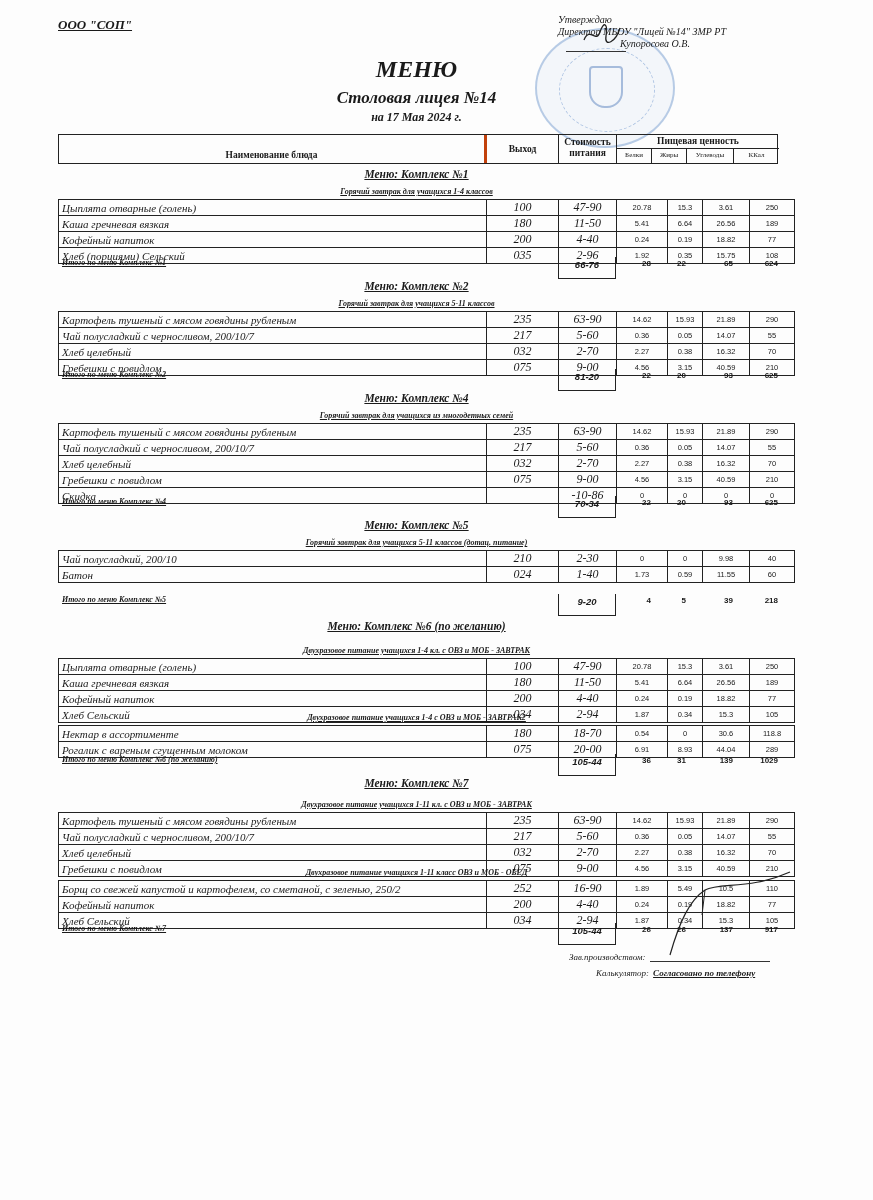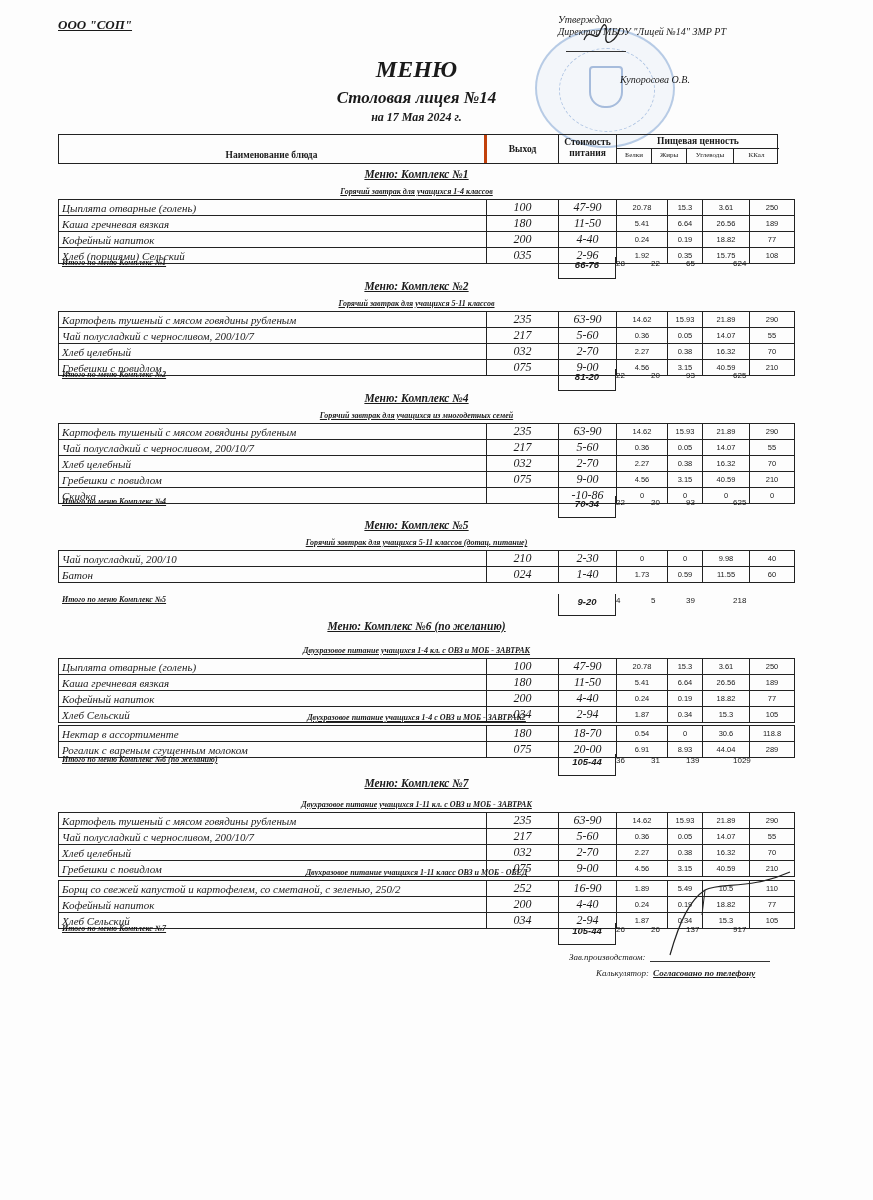--- a/index.html
+++ b/index.html
@@ -2,21 +2,21 @@
 <html><head>
 <meta charset="utf-8">
 <style>
   * { box-sizing: border-box; margin: 0; padding: 0; }
   html, body { width: 873px; height: 1200px; background: #fdfdfd; overflow: hidden; }
   body { position: relative; font-family: "Liberation Serif", serif; color: #1a1a1a; }
 
   .org { position: absolute; left: 58px; top: 17px; font-size: 13px; font-weight: bold; font-style: italic; text-decoration: underline; }
 
   .approve { position: absolute; left: 558px; top: 14px; font-size: 10px; font-style: italic; line-height: 12px; }
-  .approve .l3 { padding-left: 62px; margin-top: 36px; }
+  .approve .l3 { padding-left: 62px; }
   .approve .sigline { position: absolute; left: 8px; top: 37px; width: 60px; border-top: 1px solid #333; }
 
   .stamp { position: absolute; left: 535px; top: 28px; width: 140px; height: 120px; border-radius: 50%;
            border: 2px solid rgba(110,150,205,0.45); background: rgba(160,190,230,0.10); }
   .stamp .inner { position: absolute; left: 22px; top: 18px; width: 96px; height: 84px; border-radius: 50%;
            border: 1px dashed rgba(110,150,205,0.5); }
   .stamp .emblem { position: absolute; left: 52px; top: 36px; width: 34px; height: 42px; border: 2px solid rgba(90,130,190,0.5); border-radius: 4px 4px 16px 16px; }
   .signature { position: absolute; left: 582px; top: 22px; width: 40px; height: 26px; }
   .signature2 { position: absolute; left: 650px; top: 860px; width: 160px; height: 100px; }
 
@@ -40,21 +40,21 @@
   .tbl td { border: 1px solid #222; height: 14px; padding: 0 3px; white-space: nowrap; overflow: hidden; }
   .tbl td.name { width: 428px; font-style: italic; font-size: 11px; }
   .tbl td.out { width: 72px; font-style: italic; font-size: 12px; text-align: center; }
   .tbl td.cost { width: 58px; font-style: italic; font-size: 12px; text-align: center; }
   .tbl td.num { font-family: "Liberation Sans", sans-serif; font-size: 7.5px; text-align: center; }
   .tbl td.n1 { width: 51px; } .tbl td.n2 { width: 35px; } .tbl td.n3 { width: 47px; } .tbl td.n4 { width: 45px; }
 
   .total { position: absolute; left: 58px; height: 22px; width: 720px; }
   .total .lbl { position: absolute; left: 4px; top: 0; font-size: 8px; font-weight: bold; font-style: italic; text-decoration: underline; }
   .total .box { position: absolute; left: 500px; top: -1px; width: 58px; height: 22px; border: 1px solid #222; border-top: none; font-family: "Liberation Sans", sans-serif; font-weight: bold; font-style: italic; font-size: 9.5px; text-align: center; padding-top: 2px; }
-  .total .v { position: absolute; top: 1px; font-family: "Liberation Sans", sans-serif; font-weight: normal; font-size: 8px; text-align: left; }
+  .total .v { position: absolute; top: 1px; font-family: "Liberation Sans", sans-serif; font-weight: bold; font-size: 8px; text-align: right; }
 
   .footer { position: absolute; font-style: italic; font-size: 9px; }
   .f1 { left: 569px; top: 952px; }
   .f1 .line { display: inline-block; width: 120px; border-bottom: 1px solid #333; margin-left: 4px; vertical-align: bottom; height: 10px; }
   .f2 { left: 596px; top: 968px; }
   .f2 .val { font-weight: bold; text-decoration: underline; margin-left: 4px; }
 </style>
 </head>
 <body>
 

